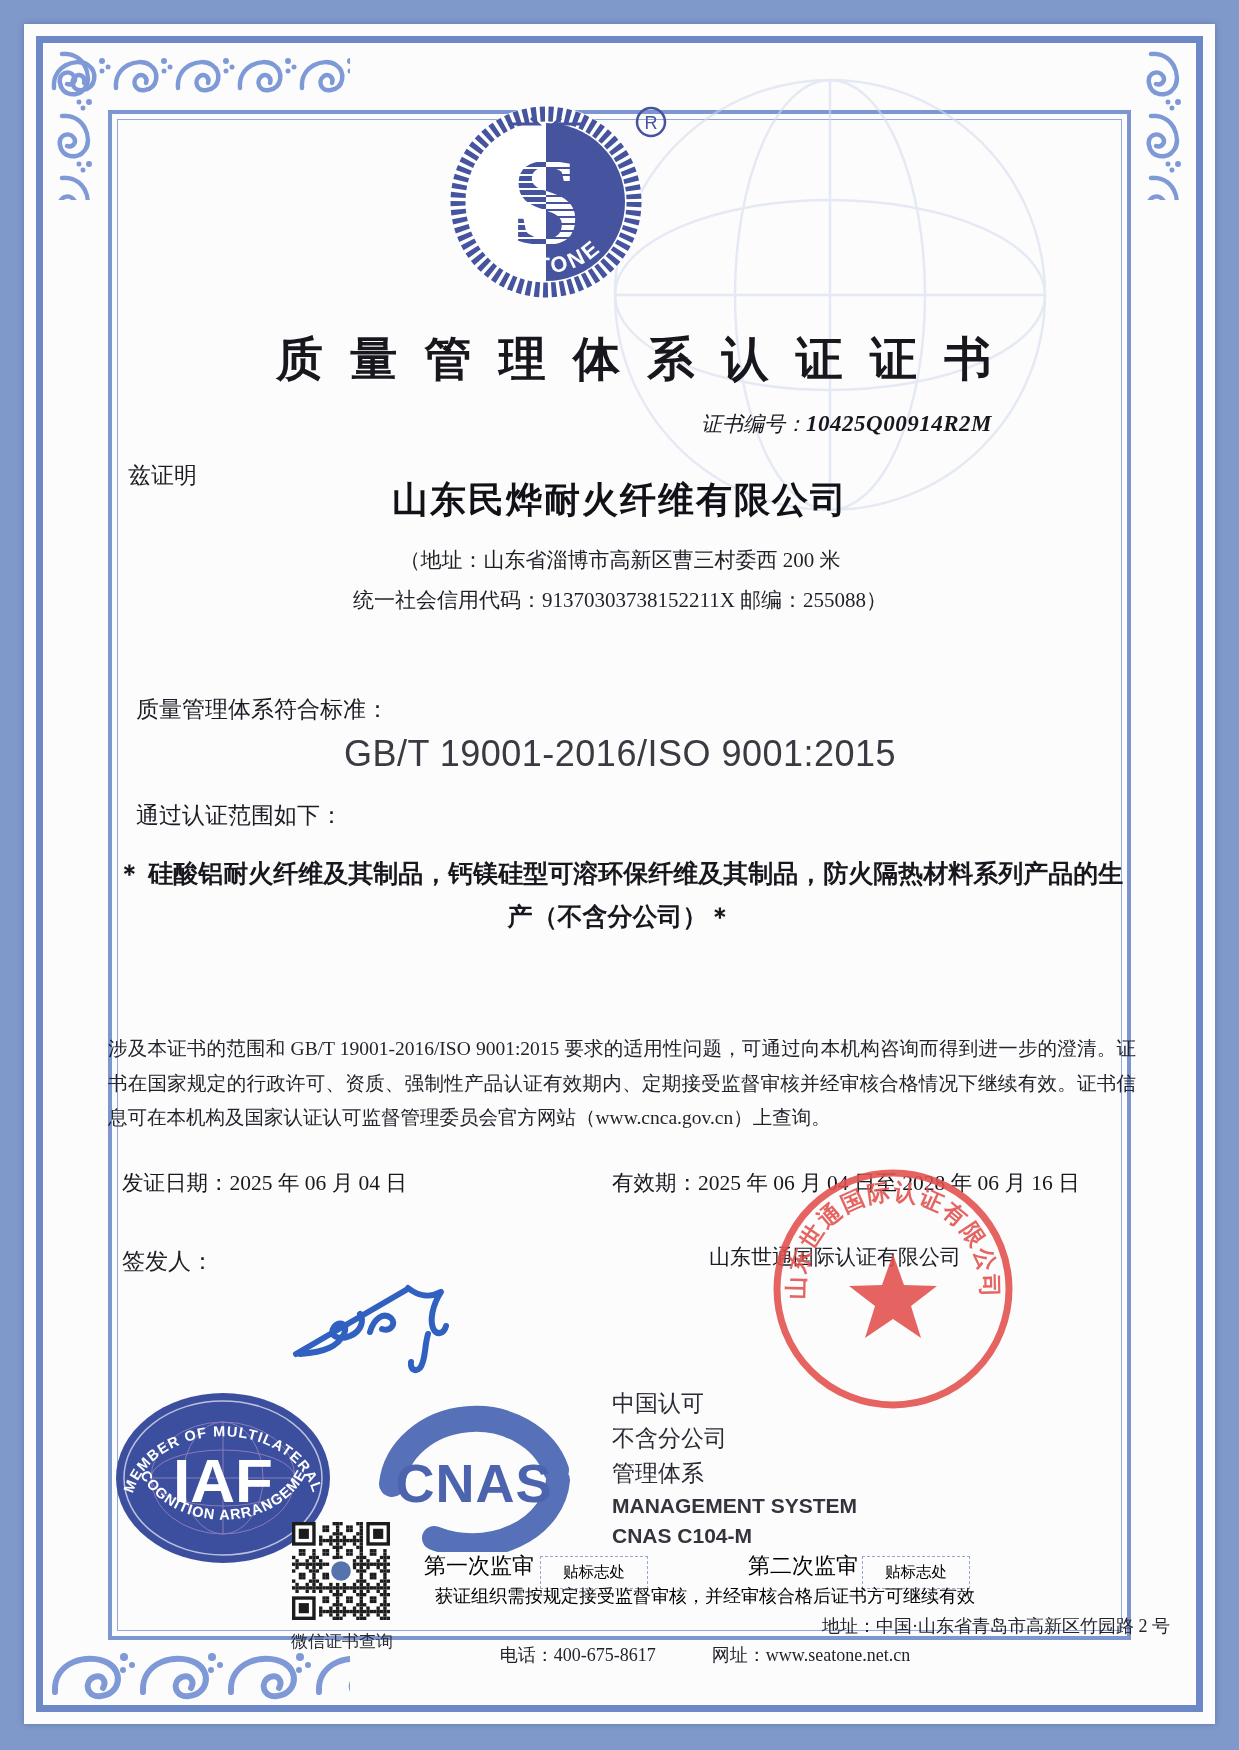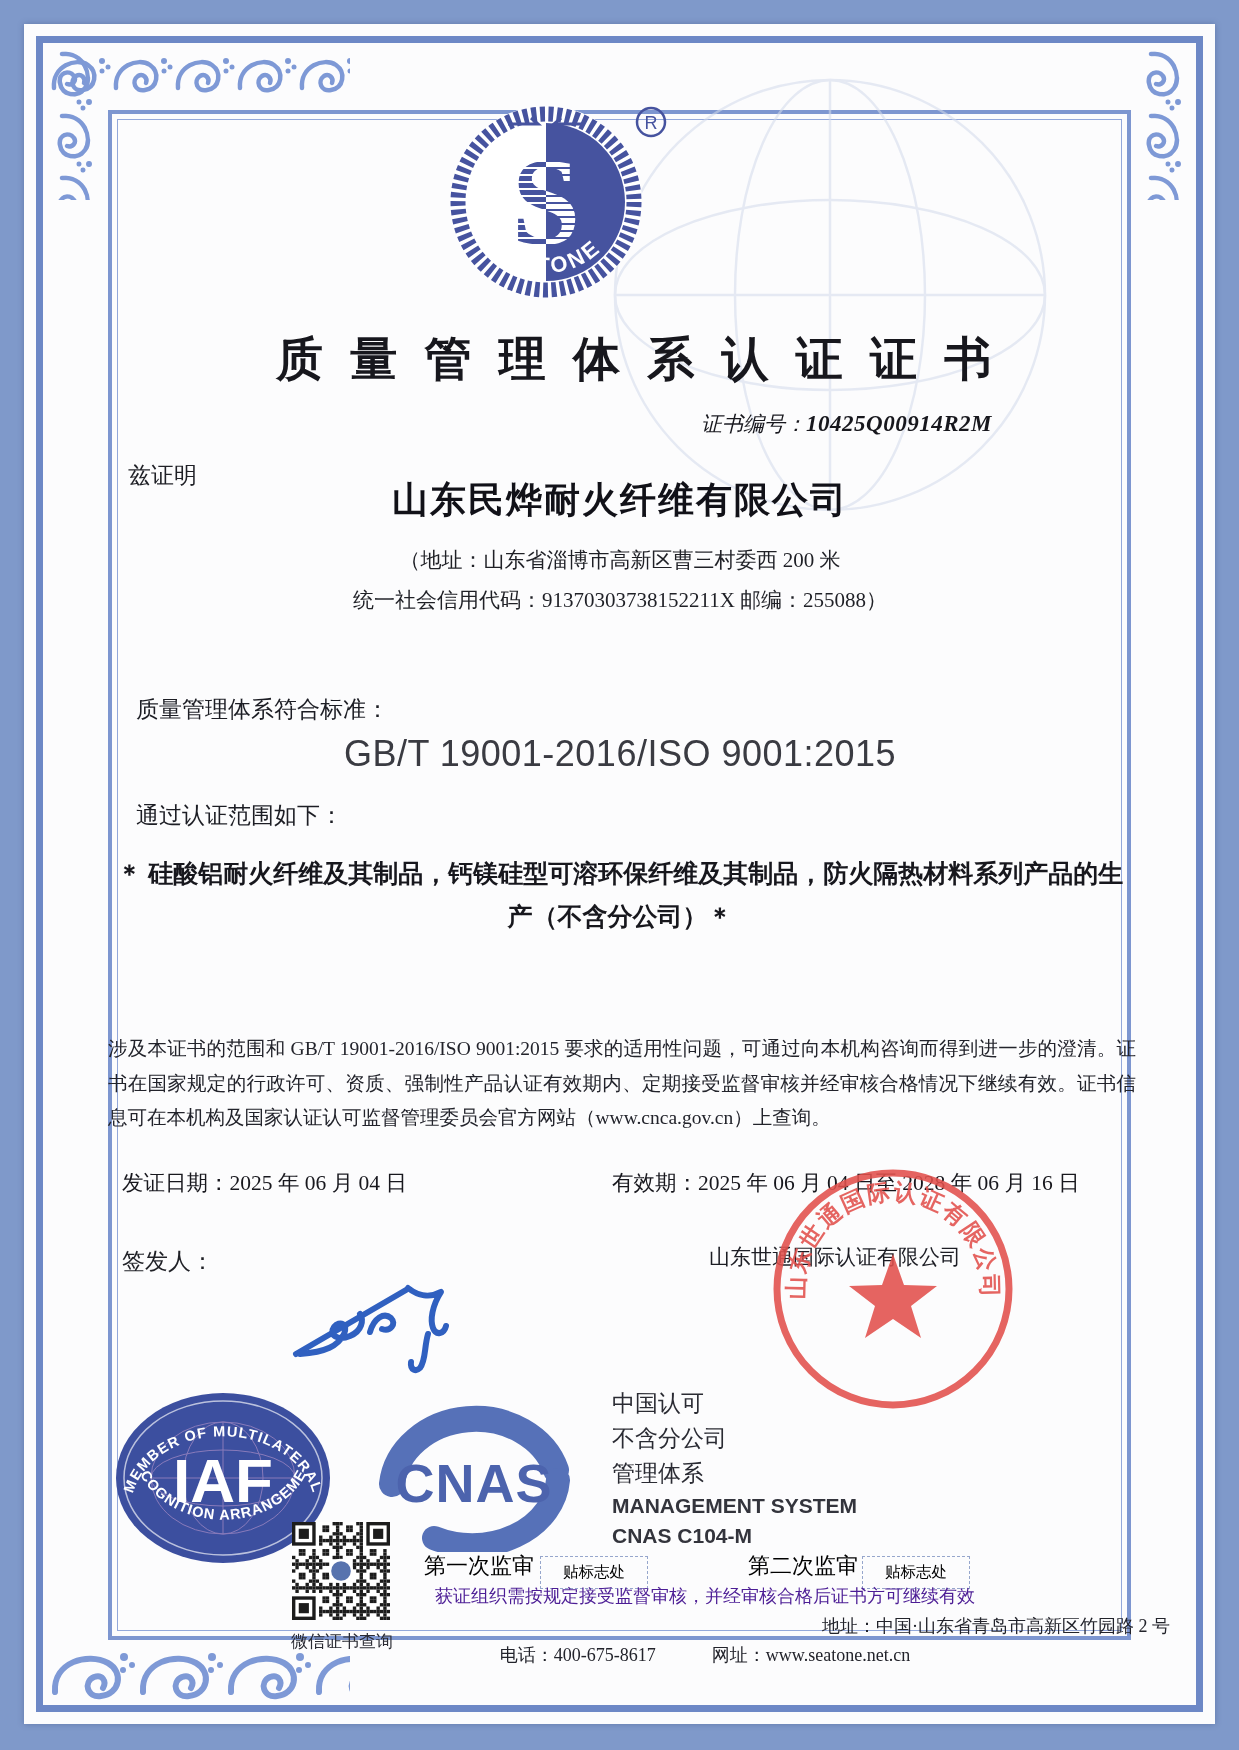--- a/index.html
+++ b/index.html
@@ -38,21 +38,21 @@
   .d-valid{left:612px;}
   .signer{top:1246px;left:122px;font-size:23px;}
   .issuer{top:1243px;left:610px;width:450px;text-align:center;font-size:21px;color:#1c1d24;}
   .accred{top:1386px;left:612px;width:320px;font-size:23px;line-height:35px;color:#2a2b33;}
   .accred .en{font-family:"Liberation Sans","DejaVu Sans",sans-serif;font-weight:700;font-size:21px;line-height:30px;color:#33343c;}
   .qr-label{top:1630px;left:272px;width:140px;text-align:center;font-size:17px;color:#2a2b33;}
   .audit{top:1551px;font-size:22px;color:#000000;}
   .a1{left:424px;} .a2{left:748px;}
   .stickbox{top:1543px;width:106px;height:31px;border:1.6px dashed #96a6cc;display:flex;align-items:center;justify-content:center;font-size:15.5px;color:#000000;margin-top:13px;}
   .b1{left:540px;} .b2{left:862px;}
-  .note{top:1584px;left:240px;width:930px;text-align:center;font-size:18px;color:#4c1d95;}
+  .note{top:1584px;left:240px;width:930px;text-align:center;font-size:18px;color:#000000;}
   .faddr{top:1614px;left:240px;width:930px;text-align:right;font-size:18px;color:#22232b;}
   .telweb{top:1643px;left:240px;width:930px;text-align:center;font-size:18px;color:#22232b;}
   .telweb .gap{display:inline-block;width:56px;}
 </style>
 </head>
 <body>
 
 <div class="stage">
 
   <svg width="0" height="0" style="position:absolute" aria-hidden="true">

